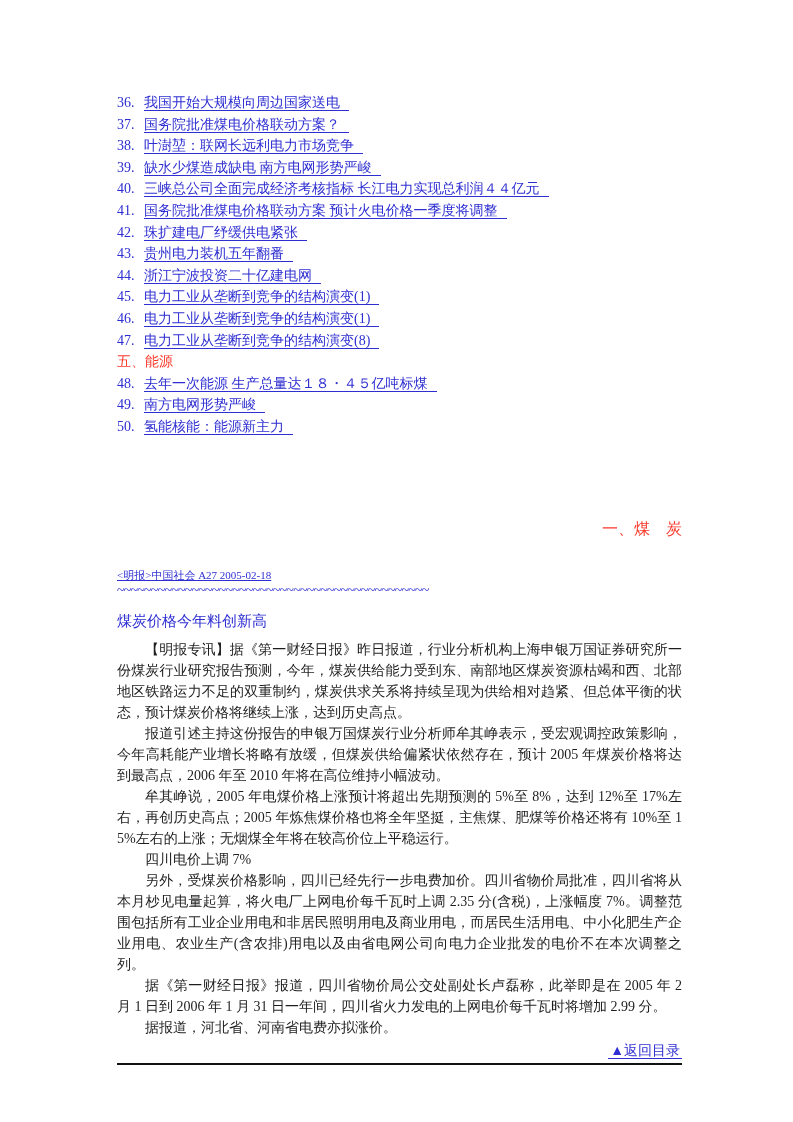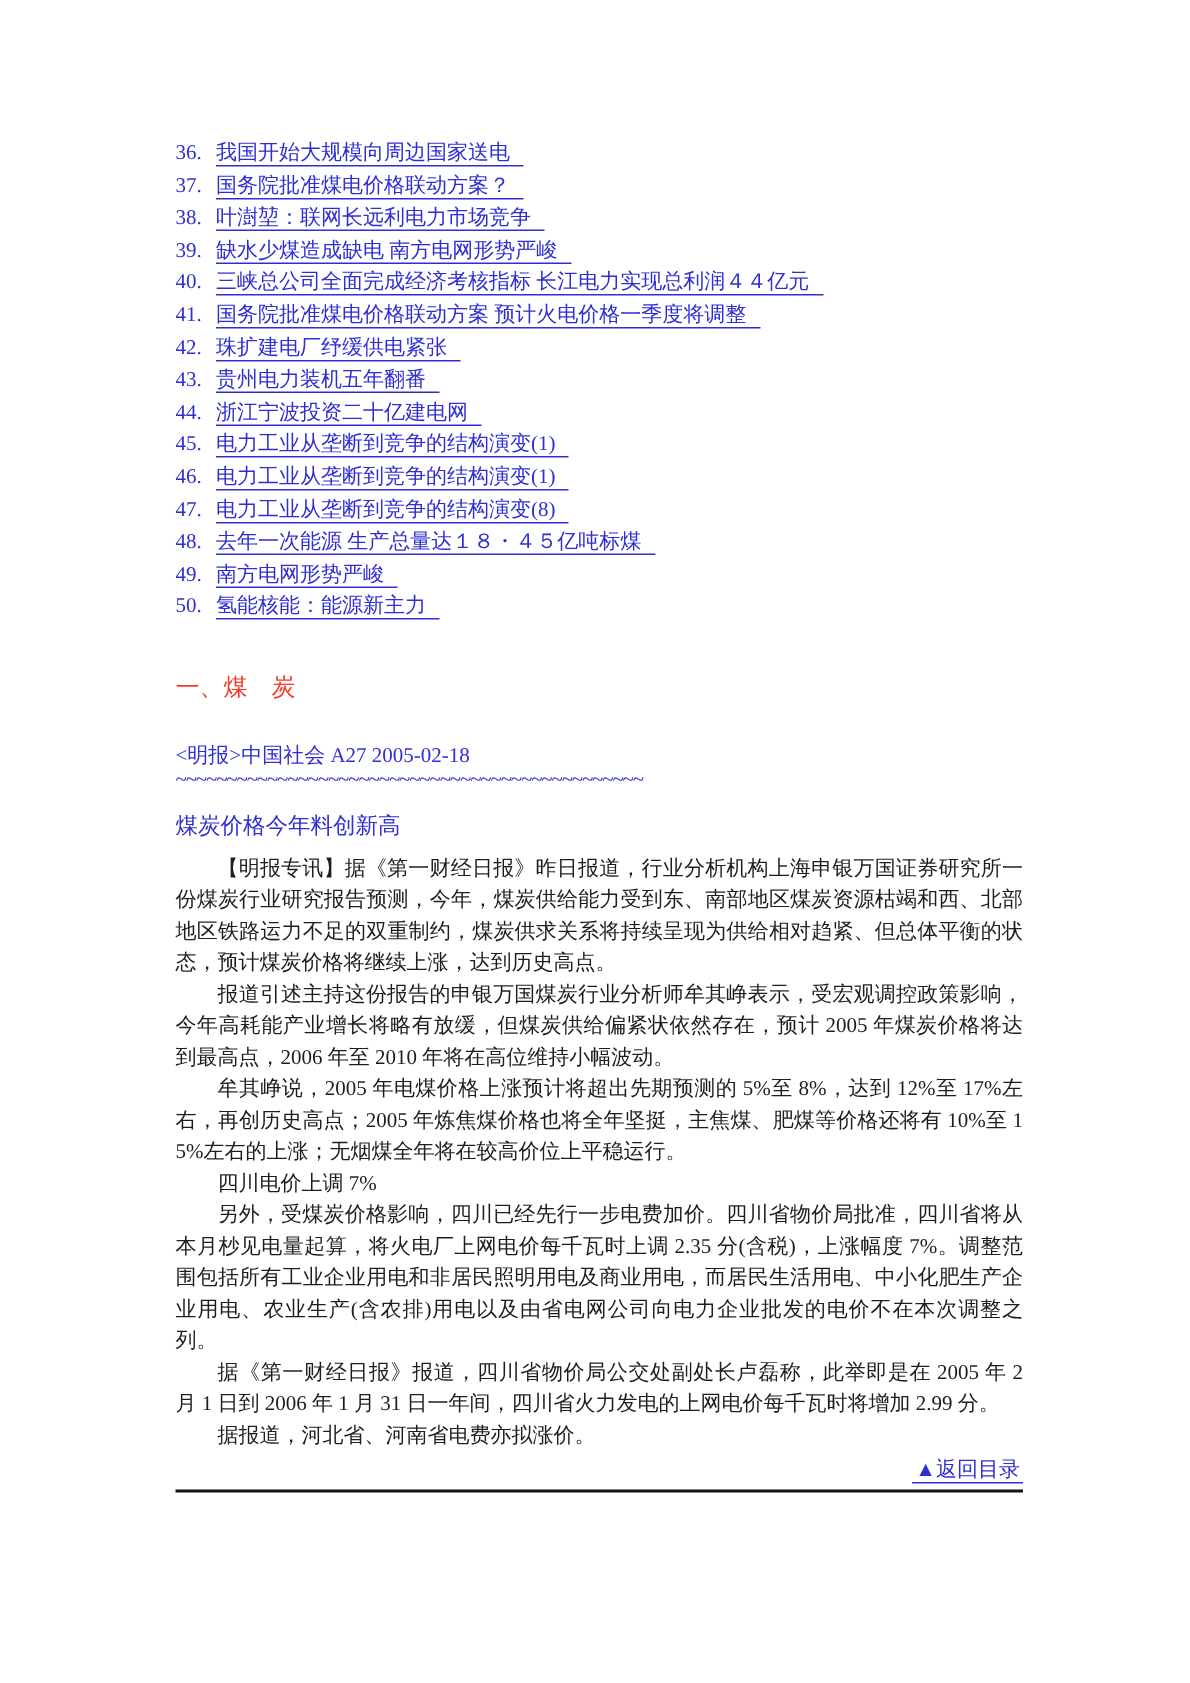--- a/index.html
+++ b/index.html
@@ -33,32 +33,33 @@
     text-decoration:none;
     border-bottom:1px solid currentColor;
     padding-right:9px;
     cursor:pointer;
   }
   .toc-section .section-label{
     color:var(--red);
   }
   
   .chapter-title{
-    margin-top:32px;
-    text-align:left;
+    margin-top:80px;
+    text-align:right;
     font-size:16px;
     color:var(--red);
     line-height:22px;
   }
   
   .source-line{
     margin-top:25px;
-    font-size:14px;
+    font-size:11px;
     line-height:20px;
     color:var(--link);
+    text-decoration:underline;
   }
   .wavy-divider{
     font-size:14px;
     line-height:12px;
     letter-spacing:-0.8px;
     color:var(--link);
     overflow:hidden;
     white-space:nowrap;
     height:14px;
   }
@@ -104,20 +105,21 @@
       <div class="toc-row"><span class="toc-num">38.</span><a class="toc-link" href="#">叶澍堃：联网长远利电力市场竞争</a></div>
       <div class="toc-row"><span class="toc-num">39.</span><a class="toc-link" href="#">缺水少煤造成缺电 南方电网形势严峻</a></div>
       <div class="toc-row"><span class="toc-num">40.</span><a class="toc-link" href="#">三峡总公司全面完成经济考核指标 长江电力实现总利润４４亿元</a></div>
       <div class="toc-row"><span class="toc-num">41.</span><a class="toc-link" href="#">国务院批准煤电价格联动方案 预计火电价格一季度将调整</a></div>
       <div class="toc-row"><span class="toc-num">42.</span><a class="toc-link" href="#">珠扩建电厂纾缓供电紧张</a></div>
       <div class="toc-row"><span class="toc-num">43.</span><a class="toc-link" href="#">贵州电力装机五年翻番</a></div>
       <div class="toc-row"><span class="toc-num">44.</span><a class="toc-link" href="#">浙江宁波投资二十亿建电网</a></div>
       <div class="toc-row"><span class="toc-num">45.</span><a class="toc-link" href="#">电力工业从垄断到竞争的结构演变(1)</a></div>
       <div class="toc-row"><span class="toc-num">46.</span><a class="toc-link" href="#">电力工业从垄断到竞争的结构演变(1)</a></div>
       <div class="toc-row"><span class="toc-num">47.</span><a class="toc-link" href="#">电力工业从垄断到竞争的结构演变(8)</a></div>
+      <div class="toc-row toc-section"><span class="section-label">五、能源</span></div>
       <div class="toc-row"><span class="toc-num">48.</span><a class="toc-link" href="#">去年一次能源 生产总量达１８・４５亿吨标煤</a></div>
       <div class="toc-row"><span class="toc-num">49.</span><a class="toc-link" href="#">南方电网形势严峻</a></div>
       <div class="toc-row"><span class="toc-num">50.</span><a class="toc-link" href="#">氢能核能：能源新主力</a></div>
     </div>
 
   <div class="chapter-title">一、煤　炭</div>
 
   <div class="source-line">&lt;明报&gt;中国社会 A27 2005-02-18</div>
 
   <div class="wavy-divider">~~~~~~~~~~~~~~~~~~~~~~~~~~~~~~~~~~~~~~~~~~~~~~</div>

